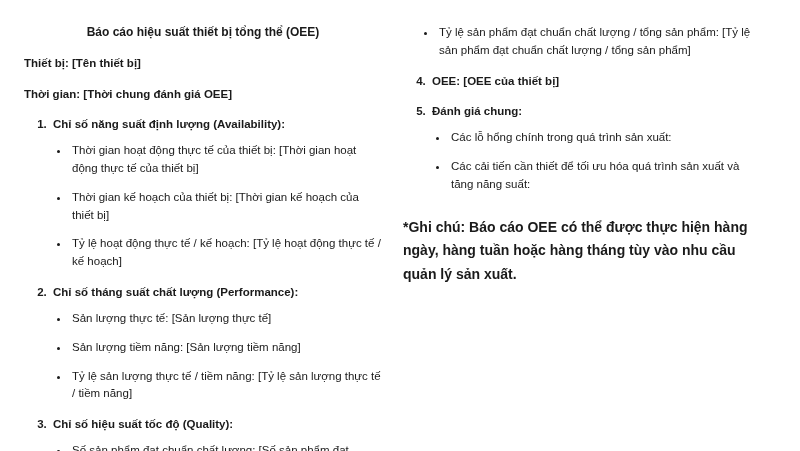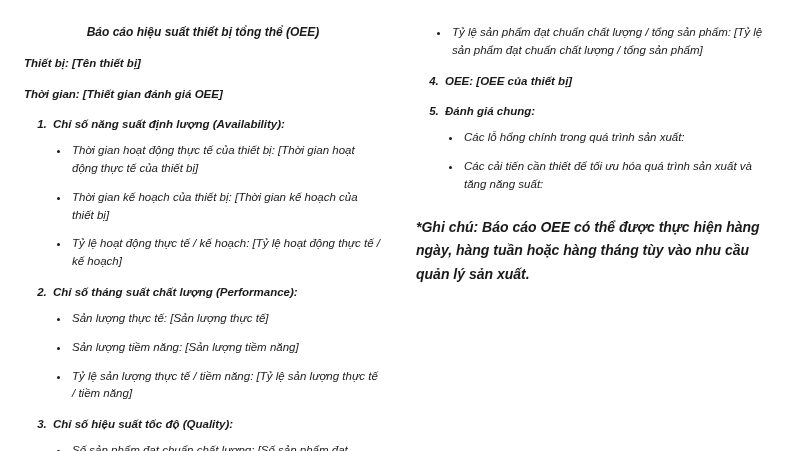--- a/index.html
+++ b/index.html
@@ -14,34 +14,33 @@
     color: #1a1a1a;
     font-size: 11.5px;
     line-height: 1.55;
     overflow: hidden;
   }
   .page {
     position: relative;
     width: 648px;
     height: 451px;
     box-sizing: border-box;
-    font-style: italic;
   }
   .col {
     position: absolute;
     top: 0;
     box-sizing: border-box;
   }
   .col-left {
     left: 0;
     width: 400px;
     padding: 24px 18px 0 24px;
   }
   .col-right {
-    left: 400px;
+    left: 387px;
     width: 400px;
     padding: 24px 30px 0 16px;
   }
   .doc-title {
     font-weight: bold;
     text-align: center;
     font-size: 12px;
     margin: 0 0 14px 0;
     line-height: 1.4;
   }
@@ -102,21 +101,21 @@
 
     <div class="doc-title">Báo cáo hiệu suất thiết bị tổng thể (OEE)</div>
 
     <div class="field-line">
       <span>Thiết bị:</span>
       <span class="value">[Tên thiết bị]</span>
     </div>
 
     <div class="field-line">
       <span>Thời gian:</span>
-      <span class="value">[Thiết gian đánh giá OEE]</span>
+      <span class="value">[Thời chung đánh giá OEE]</span>
     </div>
 
     <ol class="sections">
 
       <li>
         <span>Chỉ số năng suất định lượng (Availability):</span>
         <ul class="bullets">
           <li>Thời gian hoạt động thực tế của thiết bị: [Thời gian hoạt động thực tế của thiết bị]</li>
           <li>Thời gian kế hoạch của thiết bị: [Thời gian kế hoạch của thiết bị]</li>
           <li>Tỷ lệ hoạt động thực tế / kế hoạch: [Tỷ lệ hoạt động thực tế / kế hoạch]</li>

